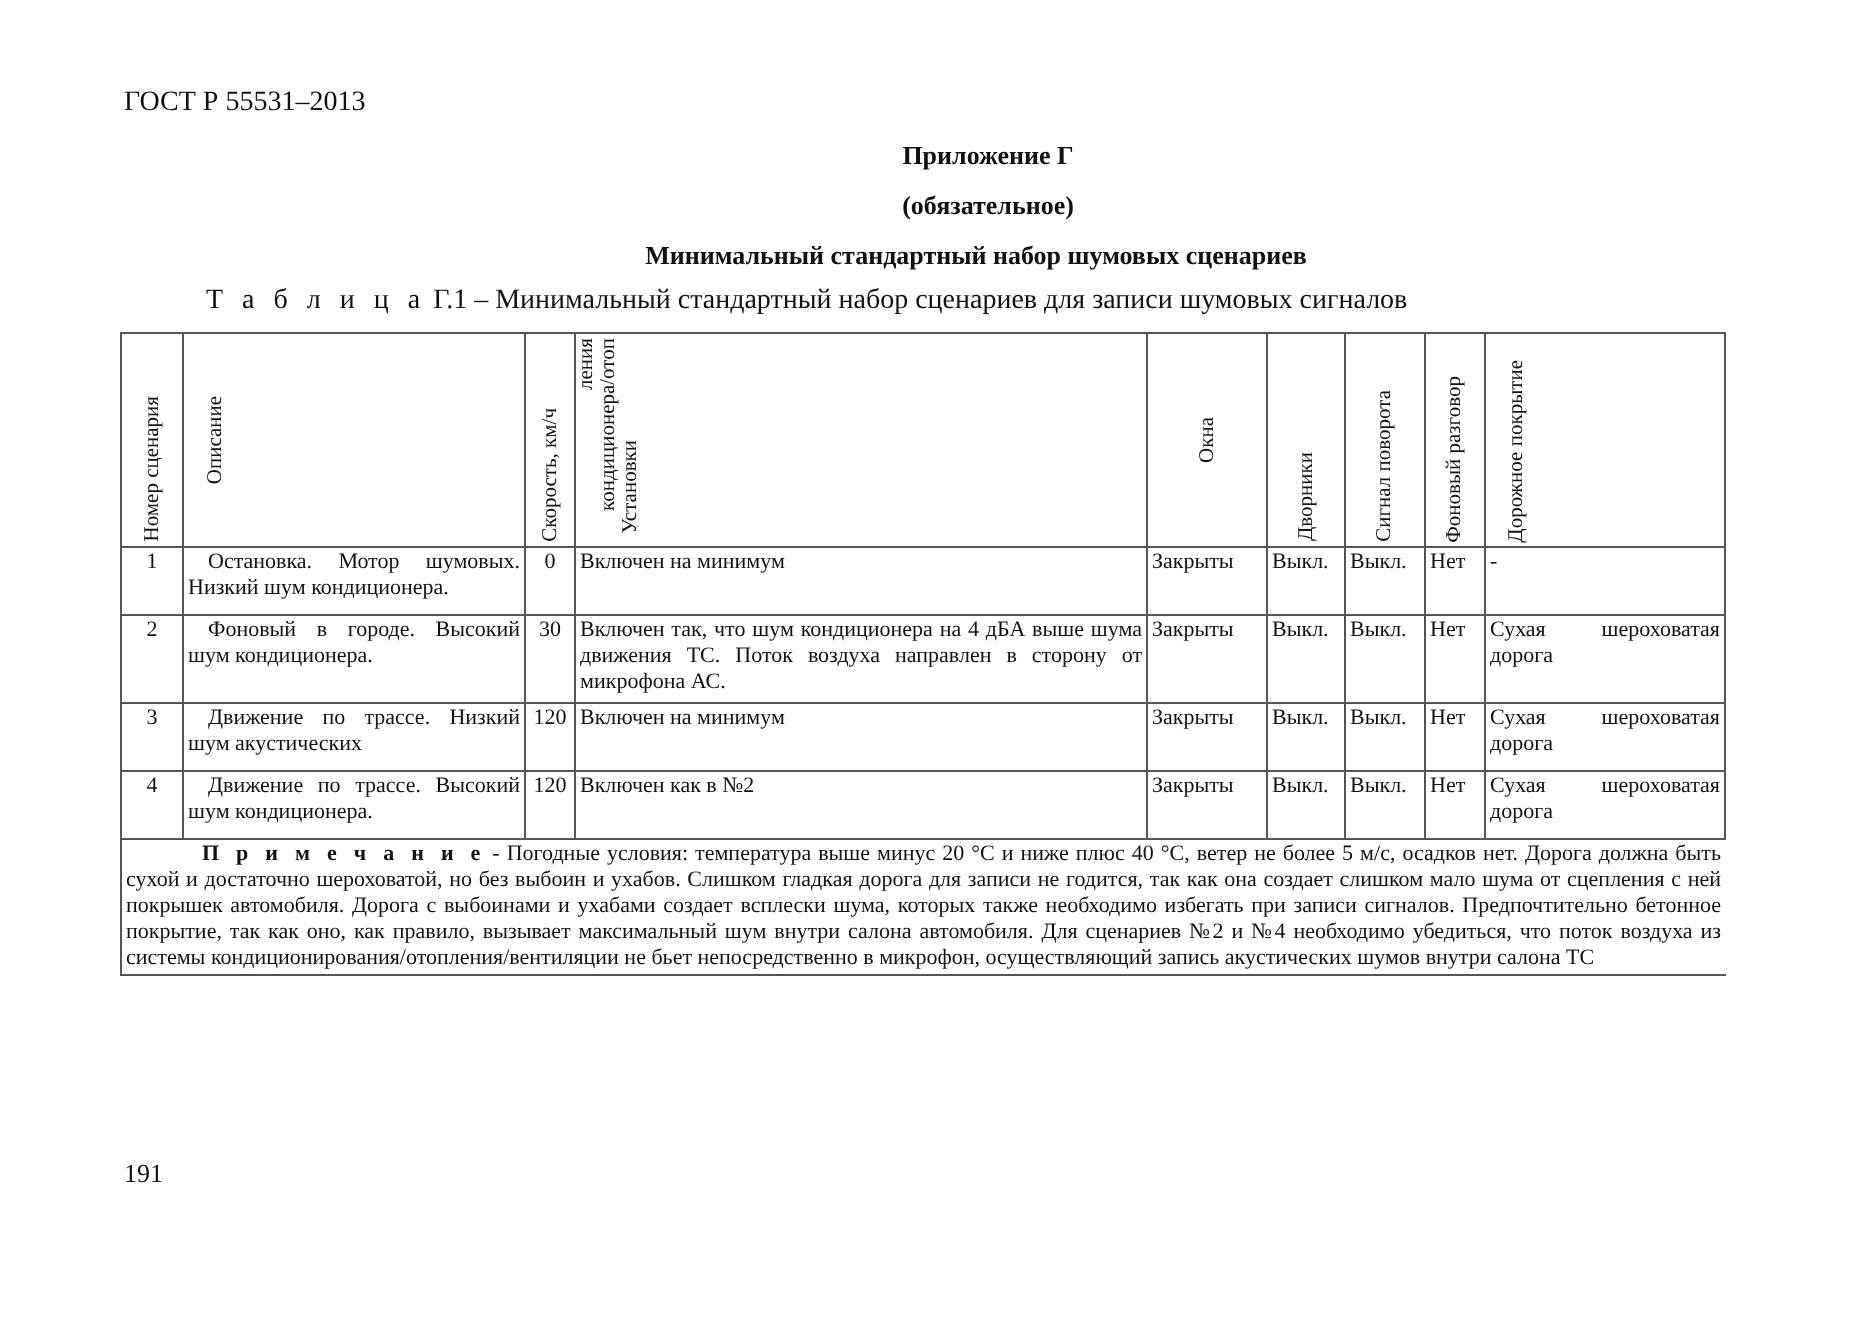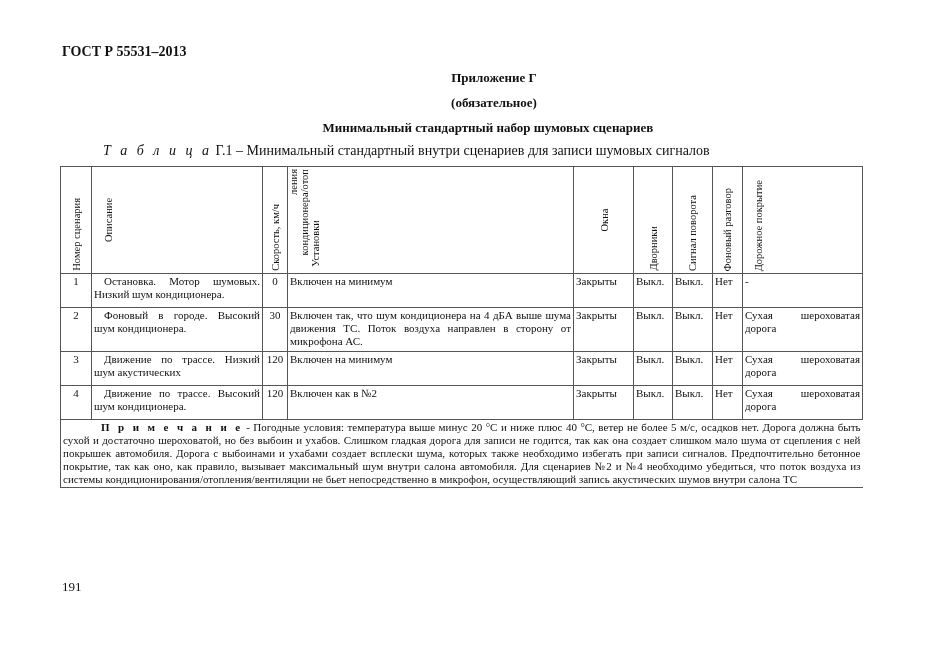--- a/index.html
+++ b/index.html
@@ -1,24 +1,24 @@
 <!DOCTYPE html>
 <html><head>
 <meta charset="utf-8">
 <style>
   html, body { margin: 0; padding: 0; background: #ffffff; }
   body { width: 936px; height: 661px; position: relative; overflow: hidden;
          font-family: "Liberation Serif", "DejaVu Serif", serif; color: #111; }
-  .gost { position: absolute; left: 62px; top: 44px; font-size: 14px; font-weight: bold; }
+  .gost { position: absolute; left: 62px; top: 44px; font-size: 14px; font-weight: normal; }
   .center-line { position: absolute; left: 0; width: 936px; text-align: center; font-weight: bold; font-size: 13px; }
   .appendix { top: 70px; left: 26px; }
   .required { top: 95px; left: 26px; }
   .title { top: 120px; left: 20px; }
   .caption { position: absolute; left: 103px; top: 143px; font-size: 14px; white-space: nowrap; }
-  .caption .spaced { letter-spacing: 3px; font-style: italic; }
+  .caption .spaced { letter-spacing: 3px; }
 
   table.main { position: absolute; left: 60px; top: 166px; border-collapse: collapse;
                font-size: 11px; table-layout: fixed; width: 802px; }
   table.main td { border: 1px solid #555; vertical-align: top; padding: 1px 2px; line-height: 13px; }
   table.main tr.hdr td { height: 102px; vertical-align: bottom; padding: 2px 0; position: relative; }
   .vert { writing-mode: vertical-rl; transform: rotate(180deg); font-size: 10.5px; line-height: 11px;
           white-space: nowrap; margin: 0 auto; display: block; }
   .vert.mid { position: absolute; top: 50%; left: 50%; transform: translate(-50%,-50%) rotate(180deg); }
   .justify { text-align: justify; text-align-last: left; }
   .indent { text-indent: 10px; }
@@ -27,21 +27,21 @@
   td.note .label { letter-spacing: 2.5px; font-weight: bold; }
   .pagenum { position: absolute; left: 62px; top: 579px; font-size: 13px; }
 </style>
 </head>
 <body>
 
 <div class="gost">ГОСТ Р 55531–2013</div>
 <div class="center-line appendix">Приложение Г</div>
 <div class="center-line required">(обязательное)</div>
 <div class="center-line title">Минимальный стандартный набор шумовых сценариев</div>
-<div class="caption"><span class="spaced">Т а б л и ц а</span><span> Г.1 – Минимальный стандартный внутри сценариев для записи шумовых сигналов</span></div>
+<div class="caption"><span class="spaced">Т а б л и ц а</span><span> Г.1 – Минимальный стандартный набор сценариев для записи шумовых сигналов</span></div>
 
 <table class="main">
   <colgroup>
     <col style="width:31px">
       <col style="width:171px">
       <col style="width:25px">
       <col style="width:286px">
     <col style="width:60px">
       <col style="width:39px">
       <col style="width:40px">

